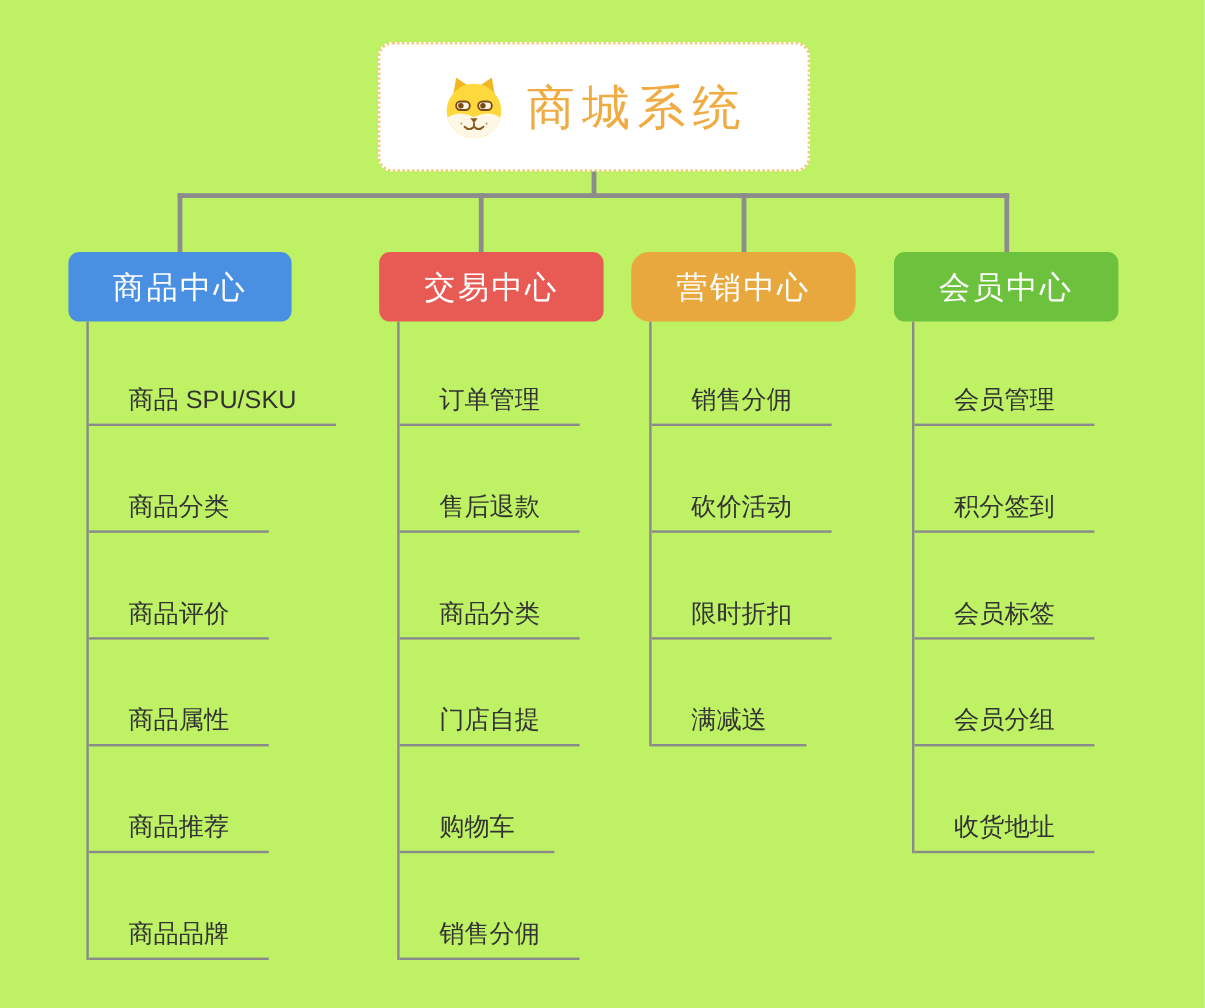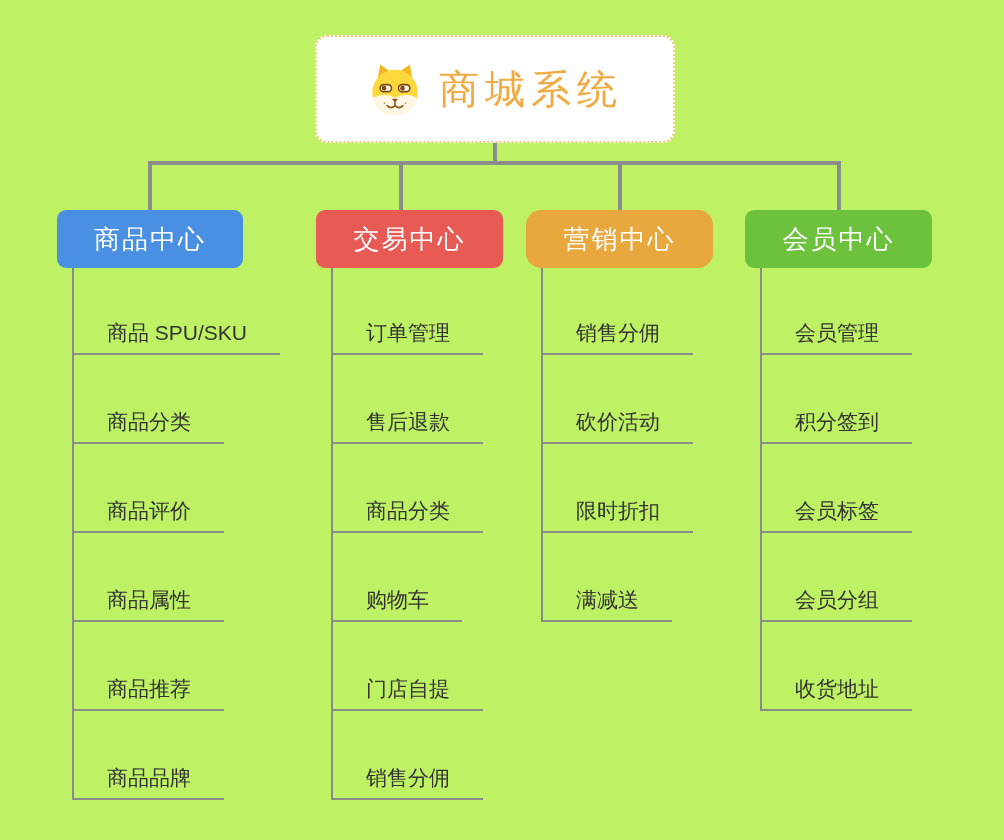--- a/index.html
+++ b/index.html
@@ -148,24 +148,24 @@
         <div class="child">
           <span class="child-label">订单管理</span>
         </div>
         <div class="child">
           <span class="child-label">售后退款</span>
         </div>
         <div class="child">
           <span class="child-label">商品分类</span>
         </div>
         <div class="child">
+          <span class="child-label">门店自提</span>
+        </div>
+        <div class="child">
           <span class="child-label">购物车</span>
-        </div>
-        <div class="child">
-          <span class="child-label">门店自提</span>
         </div>
         <div class="child">
           <span class="child-label">销售分佣</span>
         </div>
       </div>
     </div>
     <div class="branch" style="left: 526px; top: 210px;">
       <div class="branch-node" style="width: 187px; background: rgb(232, 168, 62); border-radius: 15px;">营销中心</div>
       <div class="children">
         <div class="child">

